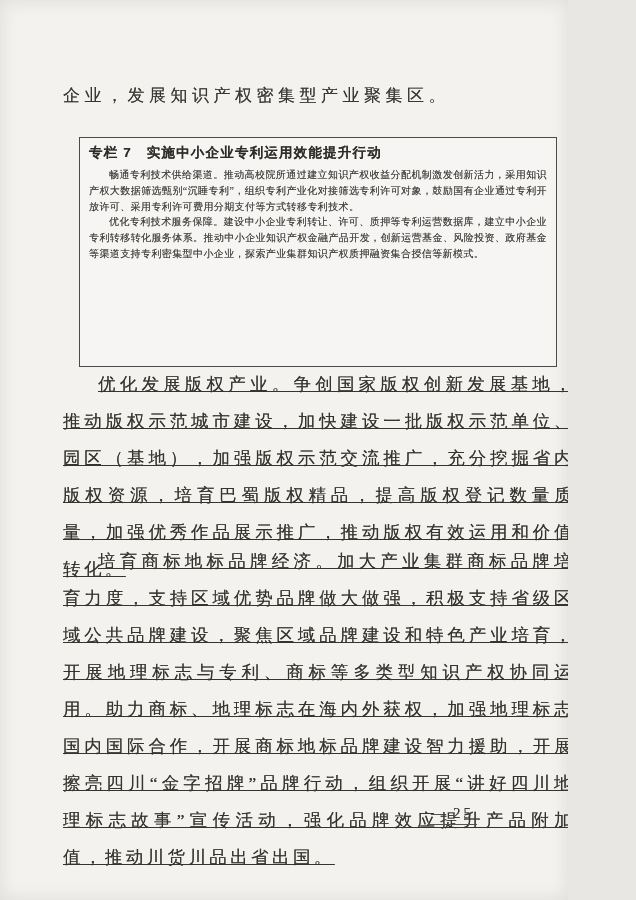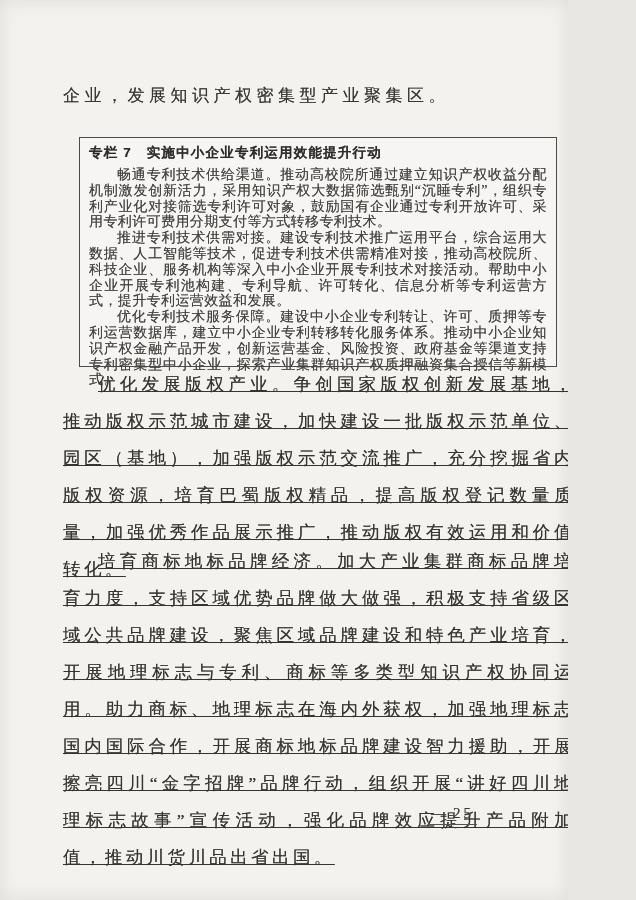--- a/index.html
+++ b/index.html
@@ -38,21 +38,21 @@
   .box-title {
     text-align: left;
     font-family: "Liberation Sans", "DejaVu Sans", sans-serif;
     font-weight: bold;
     font-size: 13.5px;
     letter-spacing: 1.2px;
     color: #2e2c29;
     margin: 1px 0 5px 0;
   }
   .box-paragraph {
-    font-size: 14px;
+    font-size: 10px;
     line-height: 15.8px;
     text-indent: 2em;
     text-align: justify;
     letter-spacing: 0.4px;
     color: #474440;
   }
   
   .body-paragraph {
     position: absolute;
     left: 63px; width: 512px;
@@ -83,21 +83,20 @@
 </head>
 <body>
 
 <div class="page">
 
   <div class="partial-line">企业，发展知识产权密集型产业聚集区。</div>
 
   <div class="column-box">
     <div class="box-title">专栏 7　实施中小企业专利运用效能提升行动</div>
     <div class="box-paragraph">畅通专利技术供给渠道。推动高校院所通过建立知识产权收益分配机制激发创新活力，采用知识产权大数据筛选甄别“沉睡专利”，组织专利产业化对接筛选专利许可对象，鼓励国有企业通过专利开放许可、采用专利许可费用分期支付等方式转移专利技术。</div>
-    <div class="box-paragraph">推进专利技术供需对接。建设专利技术推广运用平台，综合运用大数据、人工智能等技术，促进专利技术供需精准对接，推动高校院所、科技企业、服务机构等深入中小企业开展专利技术对接活动。帮助中小企业开展专利池构建、专利导航、许可转化、信息分析等专利运营方式，提升专利运营效益和发展。</div>
     <div class="box-paragraph">优化专利技术服务保障。建设中小企业专利转让、许可、质押等专利运营数据库，建立中小企业专利转移转化服务体系。推动中小企业知识产权金融产品开发，创新运营基金、风险投资、政府基金等渠道支持专利密集型中小企业，探索产业集群知识产权质押融资集合授信等新模式。</div>
   </div>
 
   <div class="body-paragraph p1">优化发展版权产业。争创国家版权创新发展基地，推动版权示范城市建设，加快建设一批版权示范单位、园区（基地），加强版权示范交流推广，充分挖掘省内版权资源，培育巴蜀版权精品，提高版权登记数量质量，加强优秀作品展示推广，推动版权有效运用和价值转化。</div>
 
   <div class="body-paragraph p2">培育商标地标品牌经济。加大产业集群商标品牌培育力度，支持区域优势品牌做大做强，积极支持省级区域公共品牌建设，聚焦区域品牌建设和特色产业培育，开展地理标志与专利、商标等多类型知识产权协同运用。助力商标、地理标志在海内外获权，加强地理标志国内国际合作，开展商标地标品牌建设智力援助，开展擦亮四川“金字招牌”品牌行动，组织开展“讲好四川地理标志故事”宣传活动，强化品牌效应提升产品附加值，推动川货川品出省出国。</div>
 
   <div class="page-number">
     <span class="dash">—</span><span>25</span>
   </div>

